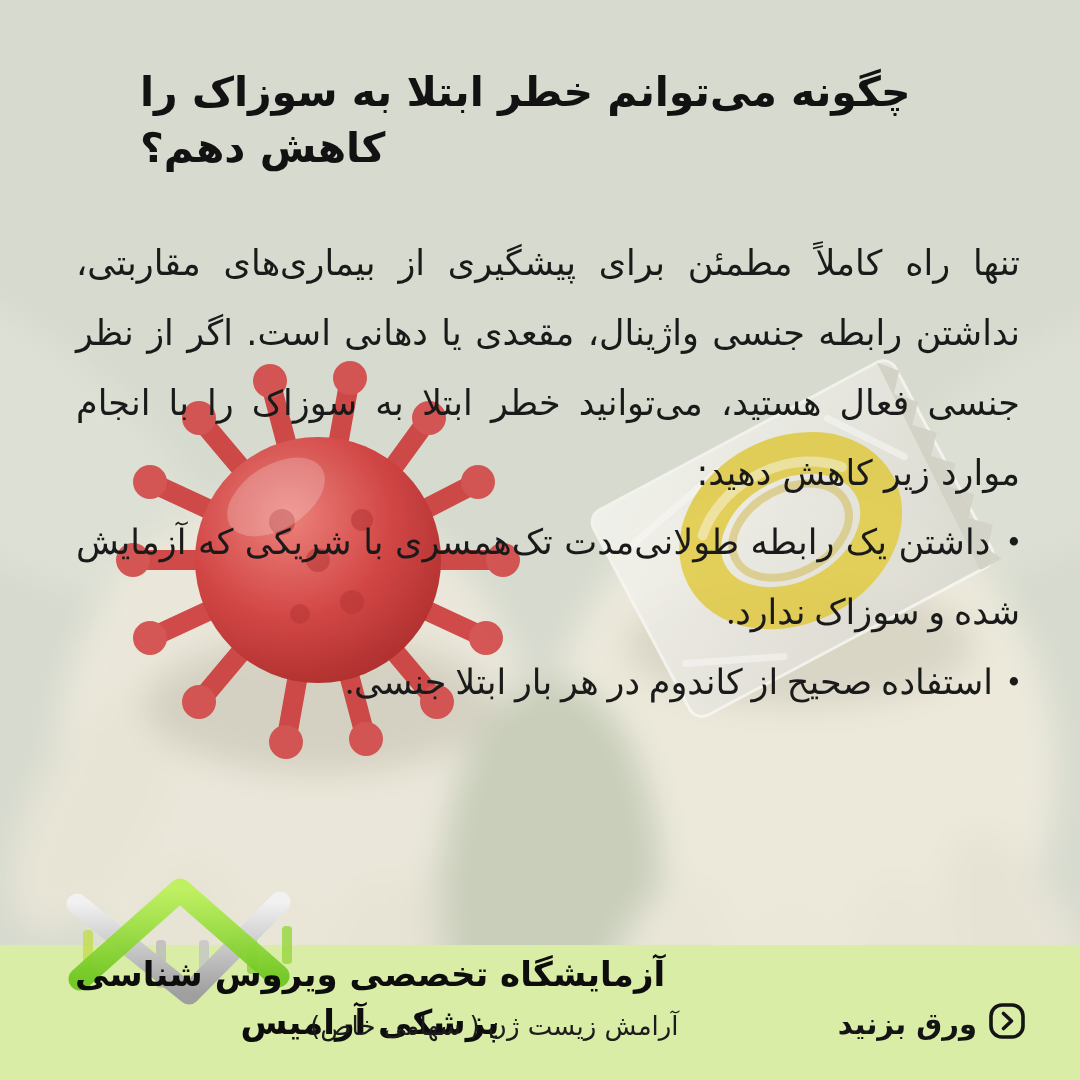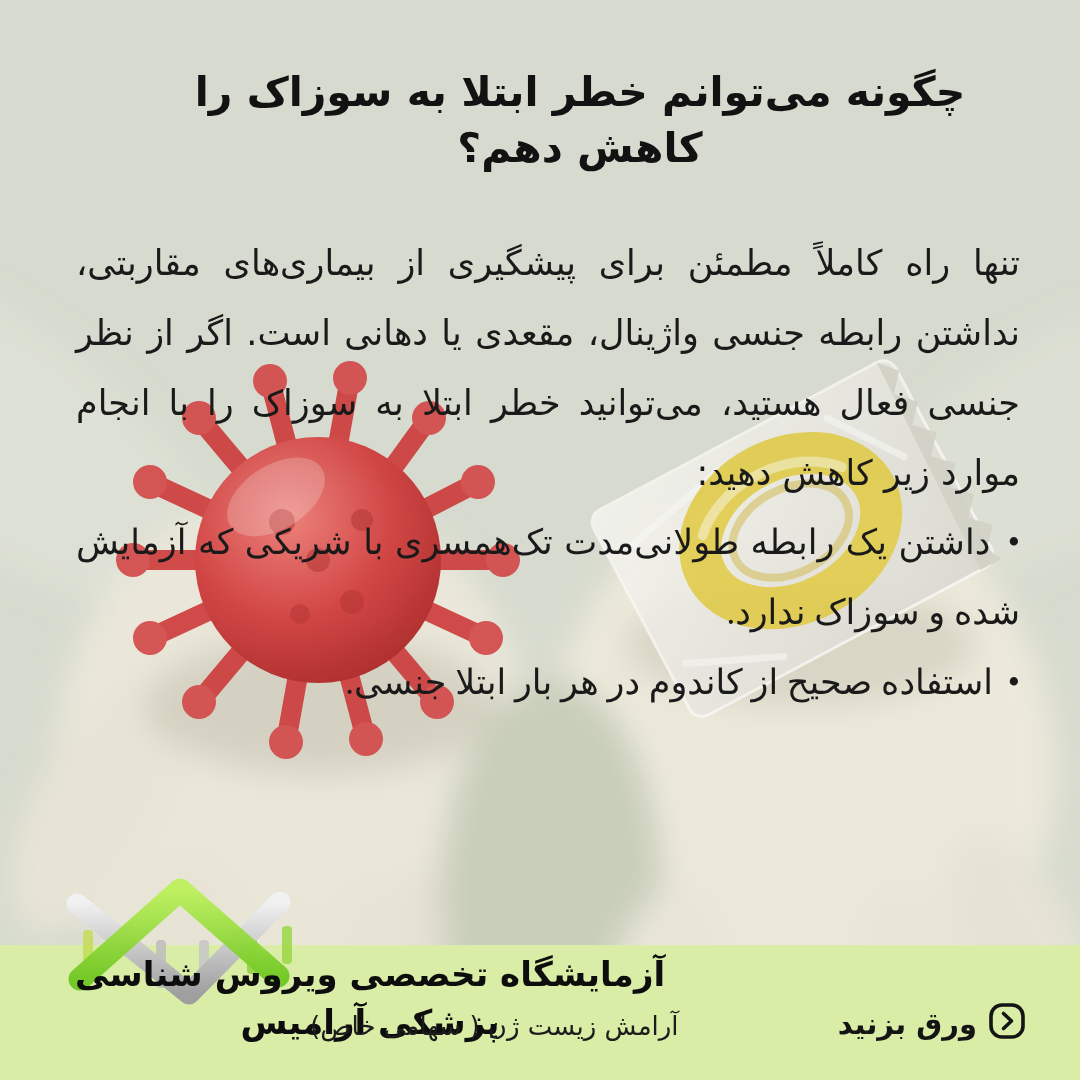--- a/index.html
+++ b/index.html
@@ -4,21 +4,21 @@
 <style>
   html,body{margin:0;padding:0;background:#e9e9e9;}
   .canvas{
     position:relative;width:1080px;height:1080px;margin:0 auto;overflow:hidden;
     background:#d7dbcf;
     font-family:"DejaVu Sans","Liberation Sans",sans-serif;
   }
   .bg-photo{position:absolute;inset:0;z-index:0;}
   .page-title{
     position:absolute;top:64px;right:60px;left:140px;z-index:2;
-    direction:rtl;text-align:center;
+    direction:rtl;text-align:left;
     font-size:41px;font-weight:800;color:#121212;line-height:56px;
   }
   .body-text{
     position:absolute;top:228px;right:60px;left:60px;z-index:2;
     direction:rtl;text-align:justify;text-justify:inter-word;
     font-size:35px;font-weight:500;color:#1a1a1a;line-height:70px;margin-left:16px;
   }
   .body-text p{margin:0;}
   .bullet-line{margin:0;font-family:Liberation Serif, serif;}
   .bullet-marker{padding-left:6px;}

